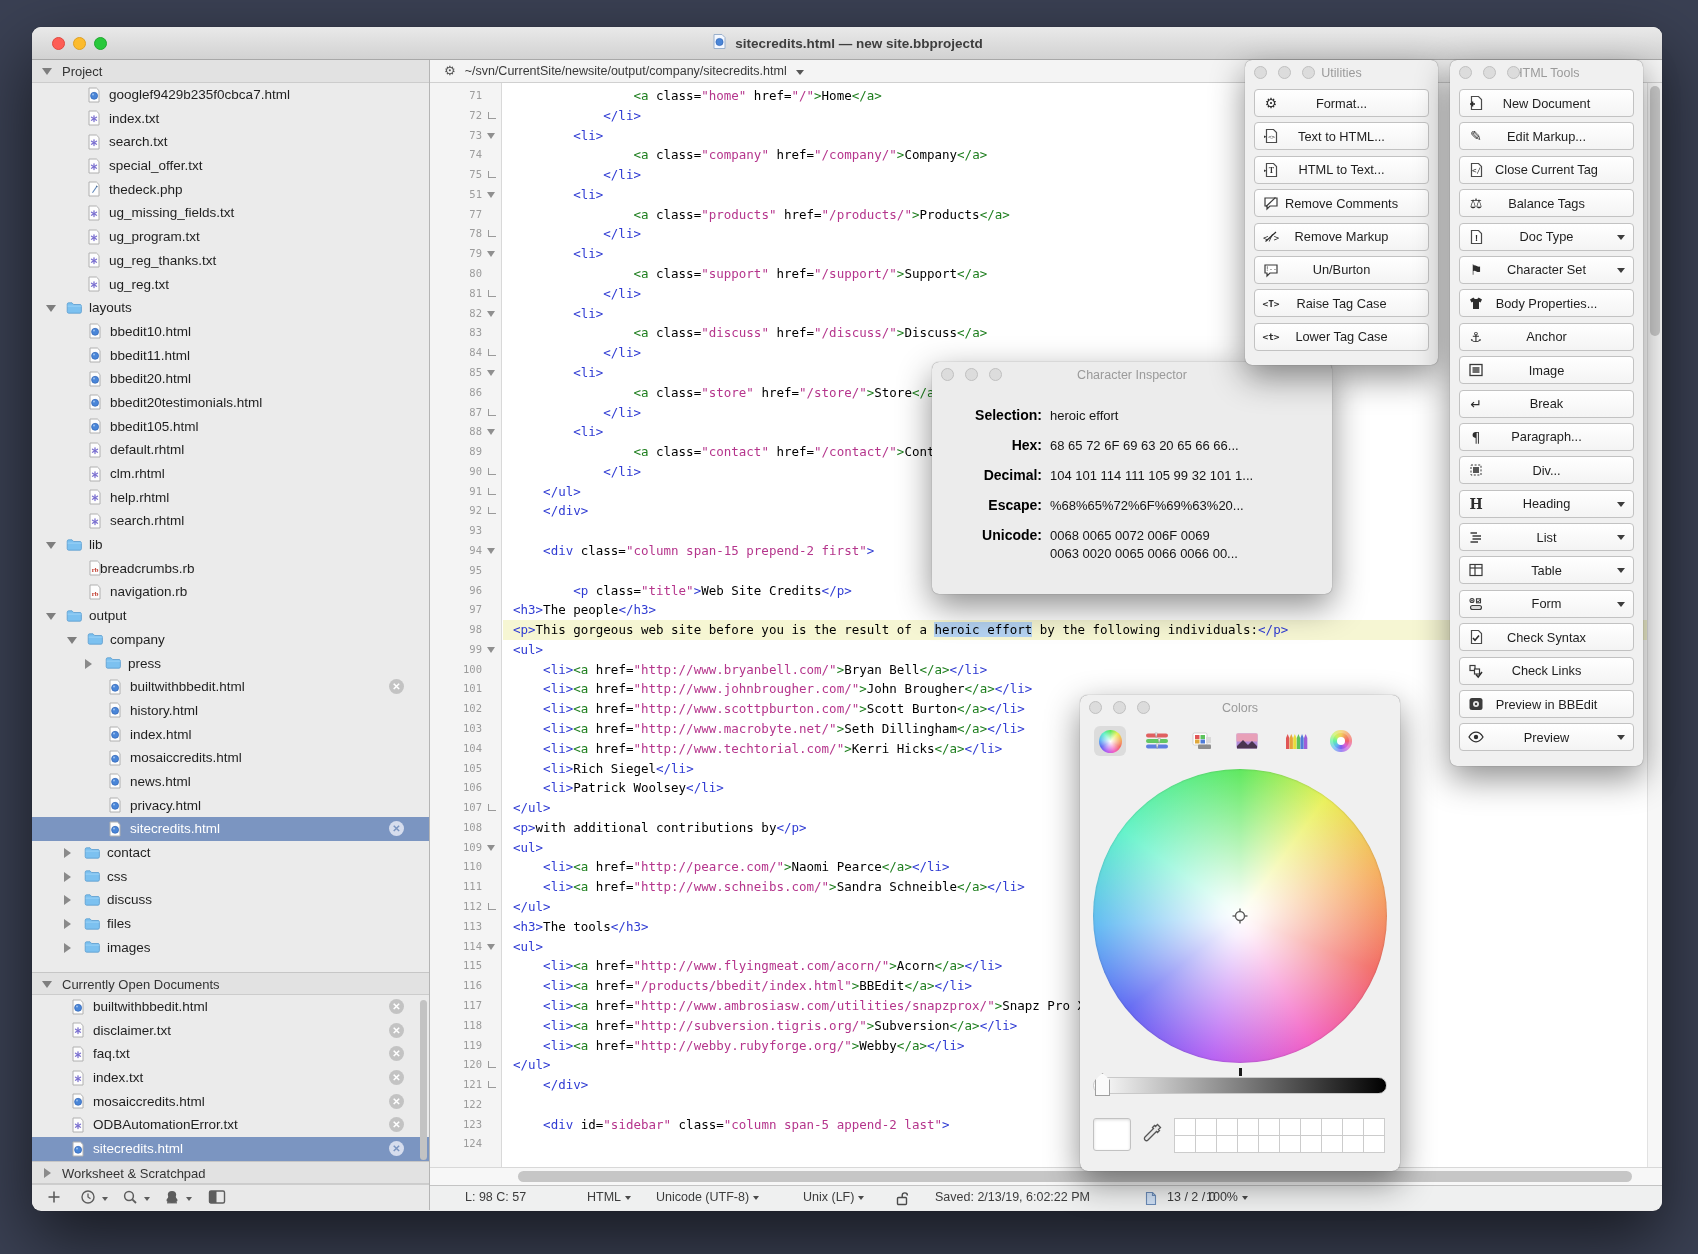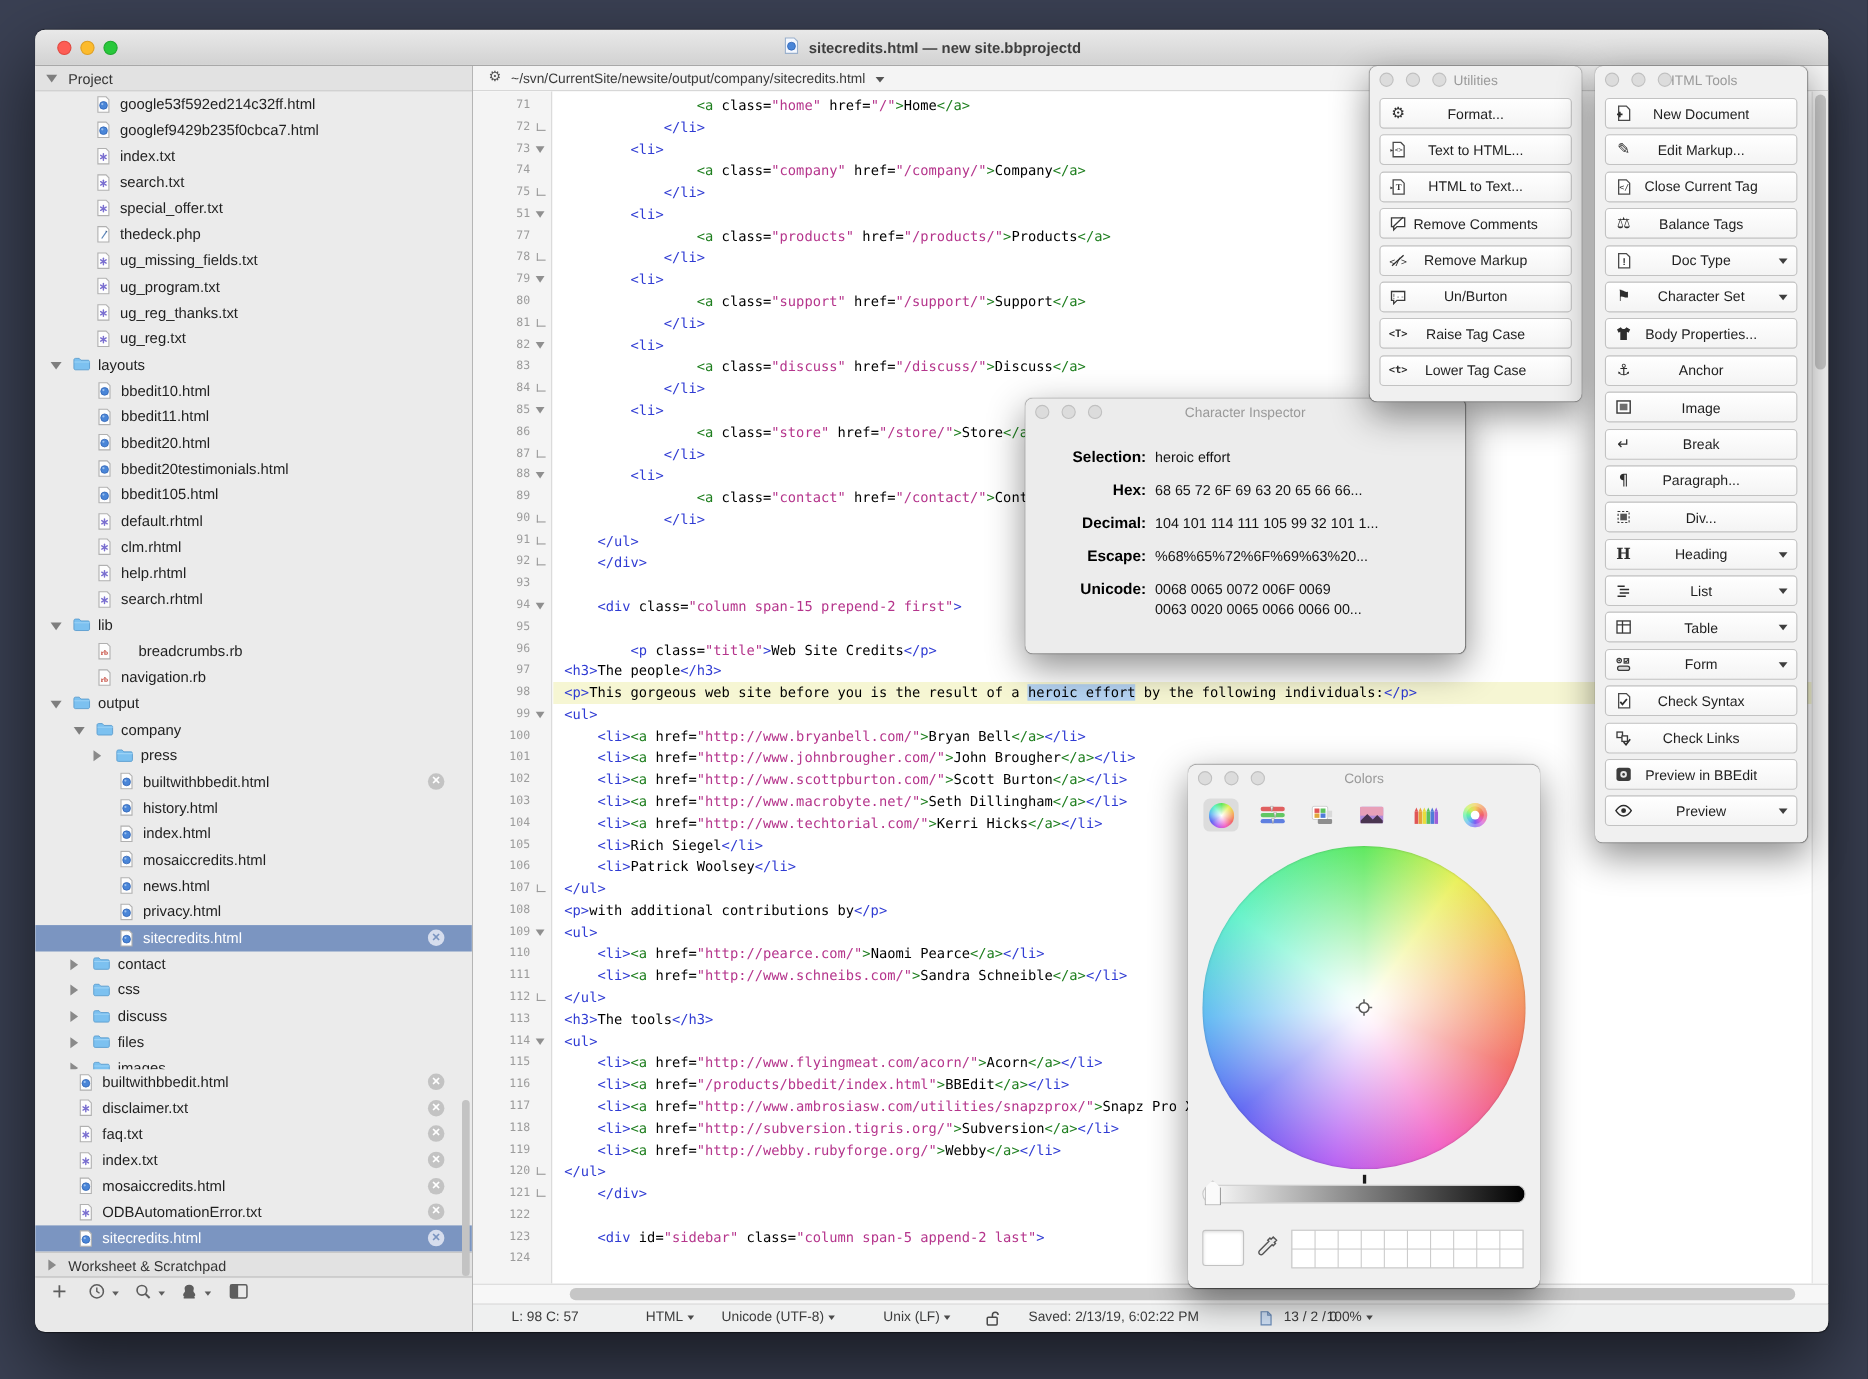--- a/index.html
+++ b/index.html
@@ -147,28 +147,20 @@
           <span class="disc open" style="left:10px;position:absolute;margin-top:0;top:8px"></span>
           <span class="hlabel">Project</span>
         </div>
         <div id="project-list">
             <div class="srow">
               <span class="ficon" style="left: 54px;"><svg width="16" height="16" viewBox="0 0 16 16" xmlns="http://www.w3.org/2000/svg">
                   <path d="M3 1h7.4l2.6 2.6V15H3z" fill="#fdfdfd" stroke="#b0b0b0" stroke-width="1"></path>
                   <circle cx="8.1" cy="8.8" r="3.5" fill="#4a86d8" stroke="#2f63b4" stroke-width=".7"></circle>
                   <circle cx="7" cy="7.6" r="1" fill="#9cc1ef"></circle>
                 </svg></span>
-              <span class="flabel" style="left: 77px;">google53f592ed214c32ff.html</span>
-            </div>
-            <div class="srow">
-              <span class="ficon" style="left: 54px;"><svg width="16" height="16" viewBox="0 0 16 16" xmlns="http://www.w3.org/2000/svg">
-                  <path d="M3 1h7.4l2.6 2.6V15H3z" fill="#fdfdfd" stroke="#b0b0b0" stroke-width="1"></path>
-                  <circle cx="8.1" cy="8.8" r="3.5" fill="#4a86d8" stroke="#2f63b4" stroke-width=".7"></circle>
-                  <circle cx="7" cy="7.6" r="1" fill="#9cc1ef"></circle>
-                </svg></span>
               <span class="flabel" style="left: 77px;">googlef9429b235f0cbca7.html</span>
             </div>
             <div class="srow">
               <span class="ficon" style="left: 54px;"><svg width="16" height="16" viewBox="0 0 16 16" xmlns="http://www.w3.org/2000/svg">
                   <path d="M3 1h7.4l2.6 2.6V15H3z" fill="#fdfdfd" stroke="#b0b0b0" stroke-width="1"></path>
                   <g stroke="#7a6fd0" stroke-width="1.3" stroke-linecap="round">
                     <line x1="8" y1="5.8" x2="8" y2="11.6"></line>
                     <line x1="5.5" y1="7.2" x2="10.5" y2="10.2"></line>
                     <line x1="10.5" y1="7.2" x2="5.5" y2="10.2"></line>
                   </g>
@@ -347,21 +339,21 @@
                   <path d="M1.2 4.2c0-.8.6-1.4 1.4-1.4h3.4l1.6 1.7h6.4c.8 0 1.4.6 1.4 1.4v5.9c0 .8-.6 1.4-1.4 1.4H2.6c-.8 0-1.4-.6-1.4-1.4z" fill="#7cc1f0" stroke="#5a9cce" stroke-width=".8"></path>
                   <path d="M1.6 5.6h14v1h-14z" fill="#a3d6f7" opacity=".8"></path>
                 </svg></span>
               <span class="flabel" style="left: 57px;">lib</span>
             </div>
             <div class="srow">
               <span class="ficon" style="left: 55px;"><svg width="16" height="16" viewBox="0 0 16 16" xmlns="http://www.w3.org/2000/svg">
                   <path d="M3 1h7.4l2.6 2.6V15H3z" fill="#fdfdfd" stroke="#b0b0b0" stroke-width="1"></path>
                   <text x="8" y="11.6" font-size="6.6" font-weight="bold" text-anchor="middle" fill="#c0392b" font-family="Liberation Serif, serif">rb</text>
                 </svg></span>
-              <span class="flabel" style="left: 78px; padding-left: 16px;">breadcrumbs.rb</span>
+              <span class="flabel" style="left: 68px;">breadcrumbs.rb</span>
             </div>
             <div class="srow">
               <span class="ficon" style="left: 55px;"><svg width="16" height="16" viewBox="0 0 16 16" xmlns="http://www.w3.org/2000/svg">
                   <path d="M3 1h7.4l2.6 2.6V15H3z" fill="#fdfdfd" stroke="#b0b0b0" stroke-width="1"></path>
                   <text x="8" y="11.6" font-size="6.6" font-weight="bold" text-anchor="middle" fill="#c0392b" font-family="Liberation Serif, serif">rb</text>
                 </svg></span>
               <span class="flabel" style="left: 78px;">navigation.rb</span>
             </div>
             <div class="srow">
               <span class="disc open" style="left: 14px; position: absolute; margin-top: 0px; top: 9px;"></span>
@@ -479,20 +471,24 @@
             </div>
             <div class="srow">
               <span class="disc closed" style="left: 32px; position: absolute; margin-top: 0px; top: 7px;"></span>
               <span class="ficon" style="left: 52px;"><svg width="17" height="15" viewBox="0 0 17 15" xmlns="http://www.w3.org/2000/svg">
                   <path d="M1.2 4.2c0-.8.6-1.4 1.4-1.4h3.4l1.6 1.7h6.4c.8 0 1.4.6 1.4 1.4v5.9c0 .8-.6 1.4-1.4 1.4H2.6c-.8 0-1.4-.6-1.4-1.4z" fill="#7cc1f0" stroke="#5a9cce" stroke-width=".8"></path>
                   <path d="M1.6 5.6h14v1h-14z" fill="#a3d6f7" opacity=".8"></path>
                 </svg></span>
               <span class="flabel" style="left: 75px;">images</span>
             </div>
           </div>
+        <div class="sheader bt">
+          <span class="disc open" style="left:10px;position:absolute;margin-top:0;top:8px"></span>
+          <span class="hlabel">Currently Open Documents</span>
+        </div>
         <div id="open-list">
             <div class="srow">
               <span class="ficon" style="left: 38px;"><svg width="16" height="16" viewBox="0 0 16 16" xmlns="http://www.w3.org/2000/svg">
                   <path d="M3 1h7.4l2.6 2.6V15H3z" fill="#fdfdfd" stroke="#b0b0b0" stroke-width="1"></path>
                   <circle cx="8.1" cy="8.8" r="3.5" fill="#4a86d8" stroke="#2f63b4" stroke-width=".7"></circle>
                   <circle cx="7" cy="7.6" r="1" fill="#9cc1ef"></circle>
                 </svg></span>
               <span class="flabel" style="left: 61px;">builtwithbbedit.html</span>
               <span class="xbtn">✕</span>
             </div>

